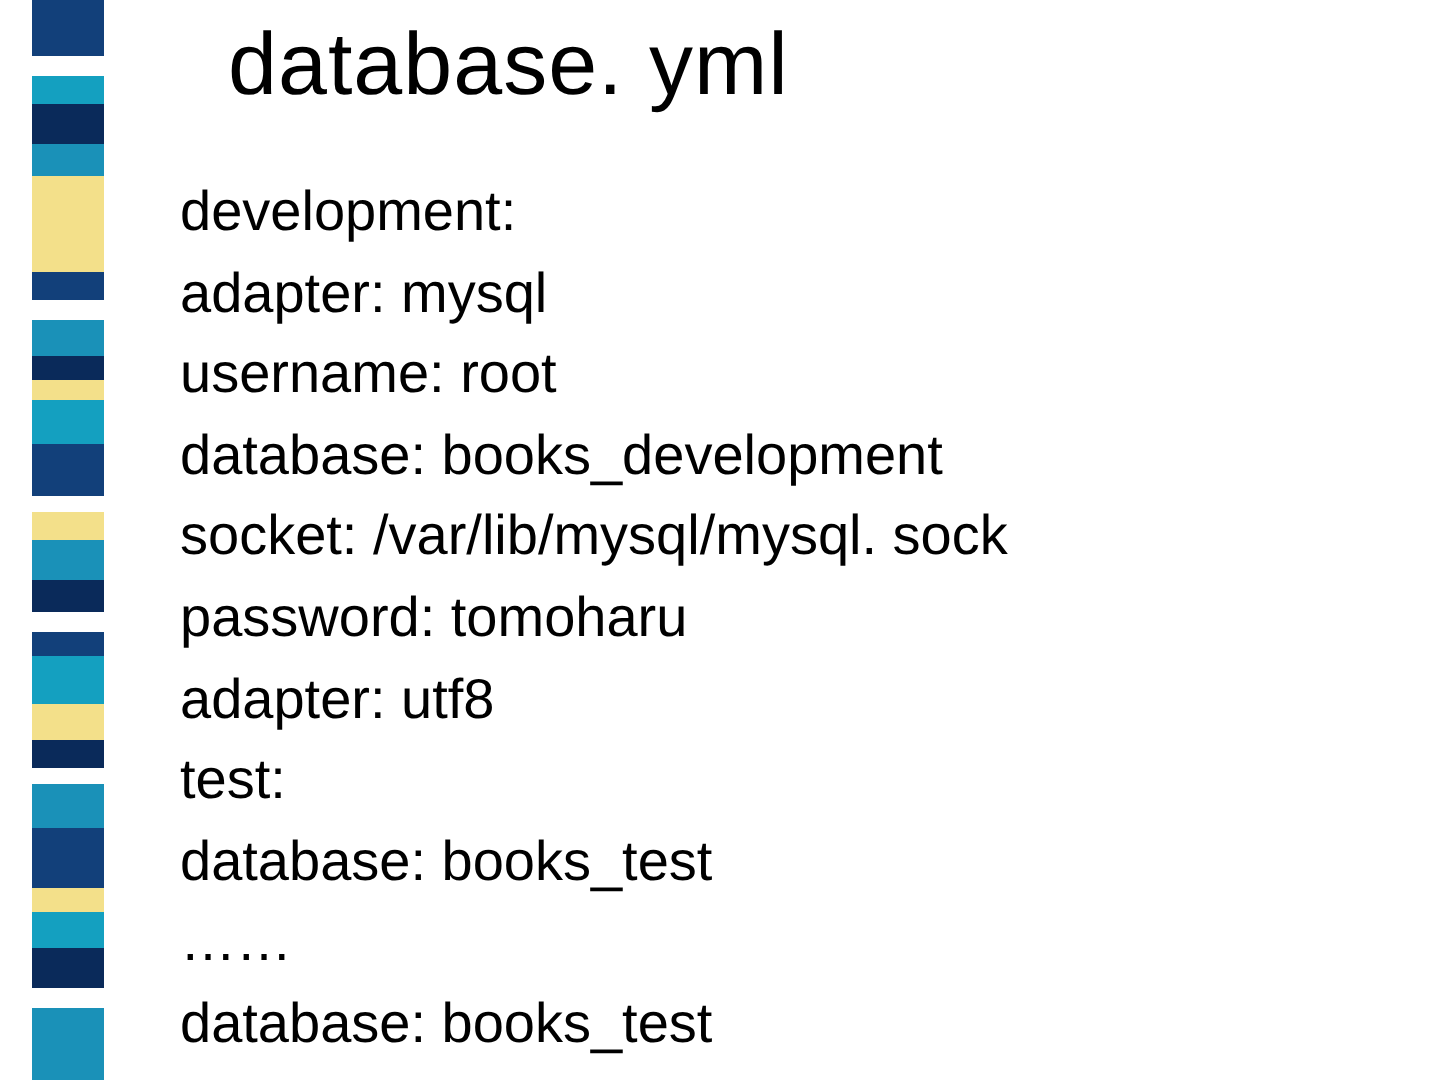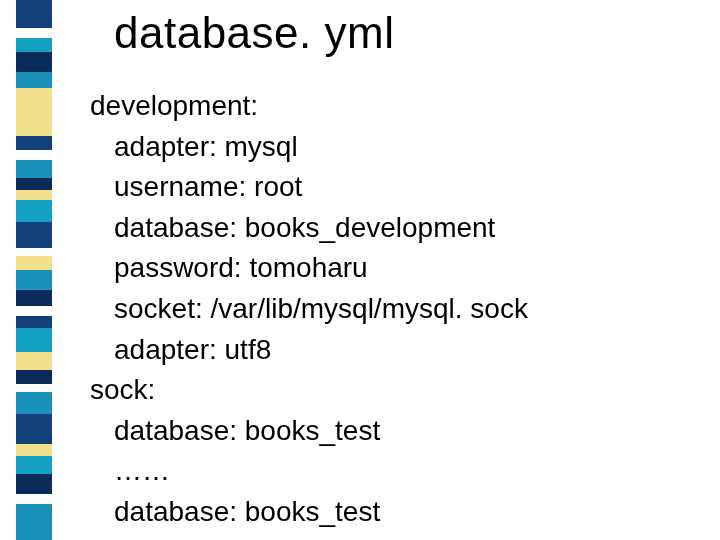--- a/index.html
+++ b/index.html
@@ -36,21 +36,21 @@
   }
   .content {
     position: absolute;
     left: 90px;
     top: 86px;
     font-size: 28px;
     color: #000;
     line-height: 1.45;
   }
   .lvl0 { margin-left: 0; }
-  .lvl1 { margin-left: 24px; }
+  .lvl1 { }
 </style>
 </head>
 <body>
 
 <div class="slide">
 
   <div class="side-stripe">
       <div class="seg" style="background: rgb(18, 64, 122); height: 28px;"></div>
       <div class="seg" style="background: rgb(255, 255, 255); height: 10px;"></div>
       <div class="seg" style="background: rgb(20, 160, 192); height: 14px;"></div>
@@ -83,23 +83,23 @@
       <div class="seg" style="background: rgb(26, 145, 184); height: 36px;"></div>
     </div>
 
   <div class="title">database. yml</div>
 
   <div class="content">
       <div class="lvl0">development:</div>
       <div class="lvl1">adapter: mysql</div>
       <div class="lvl1">username: root</div>
       <div class="lvl1">database: books_development</div>
+      <div class="lvl1">socket: /var/lib/mysql/mysql. sock</div>
       <div class="lvl1">password: tomoharu</div>
-      <div class="lvl1">socket: /var/lib/mysql/mysql. sock</div>
       <div class="lvl1">adapter: utf8</div>
-      <div class="lvl0">sock:</div>
+      <div class="lvl0">test:</div>
       <div class="lvl1">database: books_test</div>
       <div class="lvl1">……</div>
       <div class="lvl1">database: books_test</div>
       <div class="lvl1">……</div>
     </div>
 
 </div>
 
 </body></html>

